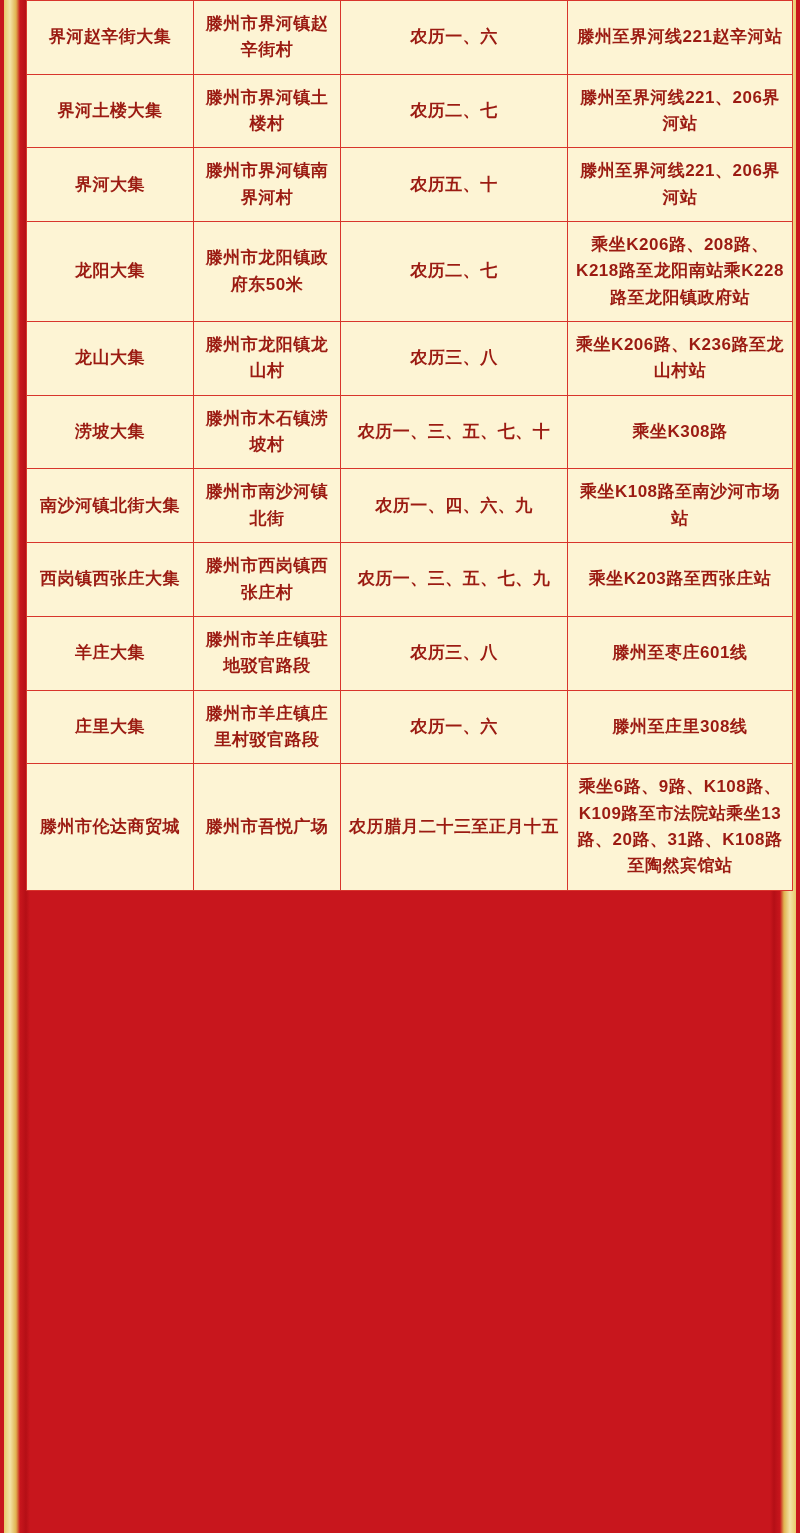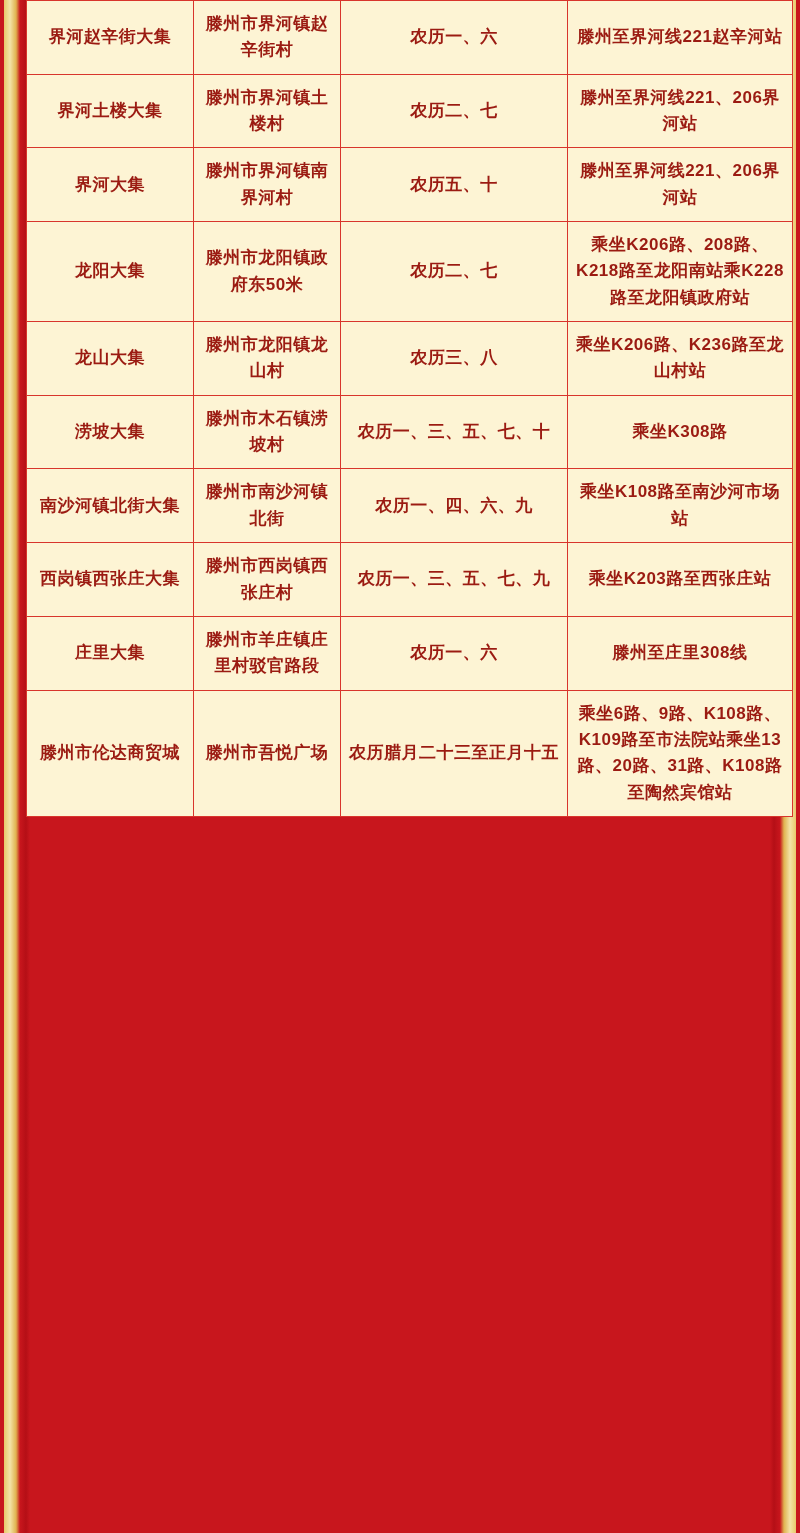--- a/index.html
+++ b/index.html
@@ -120,20 +120,26 @@
           <td class="c2">农历一、四、六、九</td>
           <td class="c3">乘坐K108路至南沙河市场站</td>
         </tr>
         <tr>
           <td class="c0">西岗镇西张庄大集</td>
           <td class="c1">滕州市西岗镇西张庄村</td>
           <td class="c2">农历一、三、五、七、九</td>
           <td class="c3">乘坐K203路至西张庄站</td>
         </tr>
         <tr>
+          <td class="c0">羊庄大集</td>
+          <td class="c1">滕州市羊庄镇驻地驳官路段</td>
+          <td class="c2">农历三、八</td>
+          <td class="c3">滕州至枣庄601线</td>
+        </tr>
+        <tr>
           <td class="c0">庄里大集</td>
           <td class="c1">滕州市羊庄镇庄里村驳官路段</td>
           <td class="c2">农历一、六</td>
           <td class="c3">滕州至庄里308线</td>
         </tr>
         <tr>
           <td class="c0">滕州市伦达商贸城</td>
           <td class="c1">滕州市吾悦广场</td>
           <td class="c2">农历腊月二十三至正月十五</td>
           <td class="c3">乘坐6路、9路、K108路、K109路至市法院站乘坐13路、20路、31路、K108路至陶然宾馆站</td>

